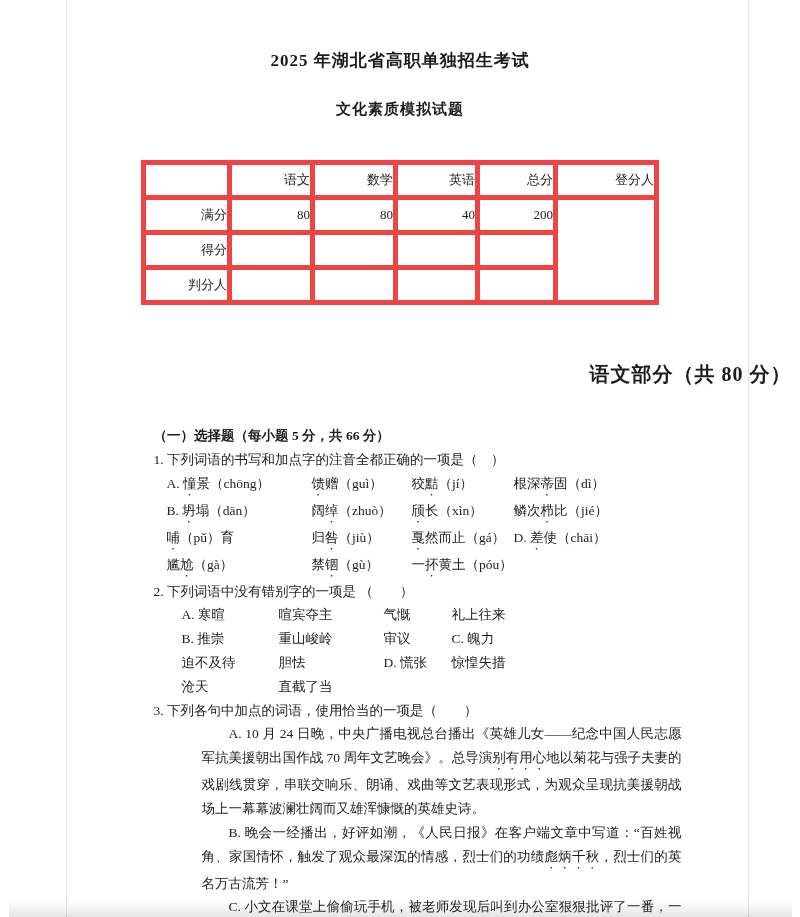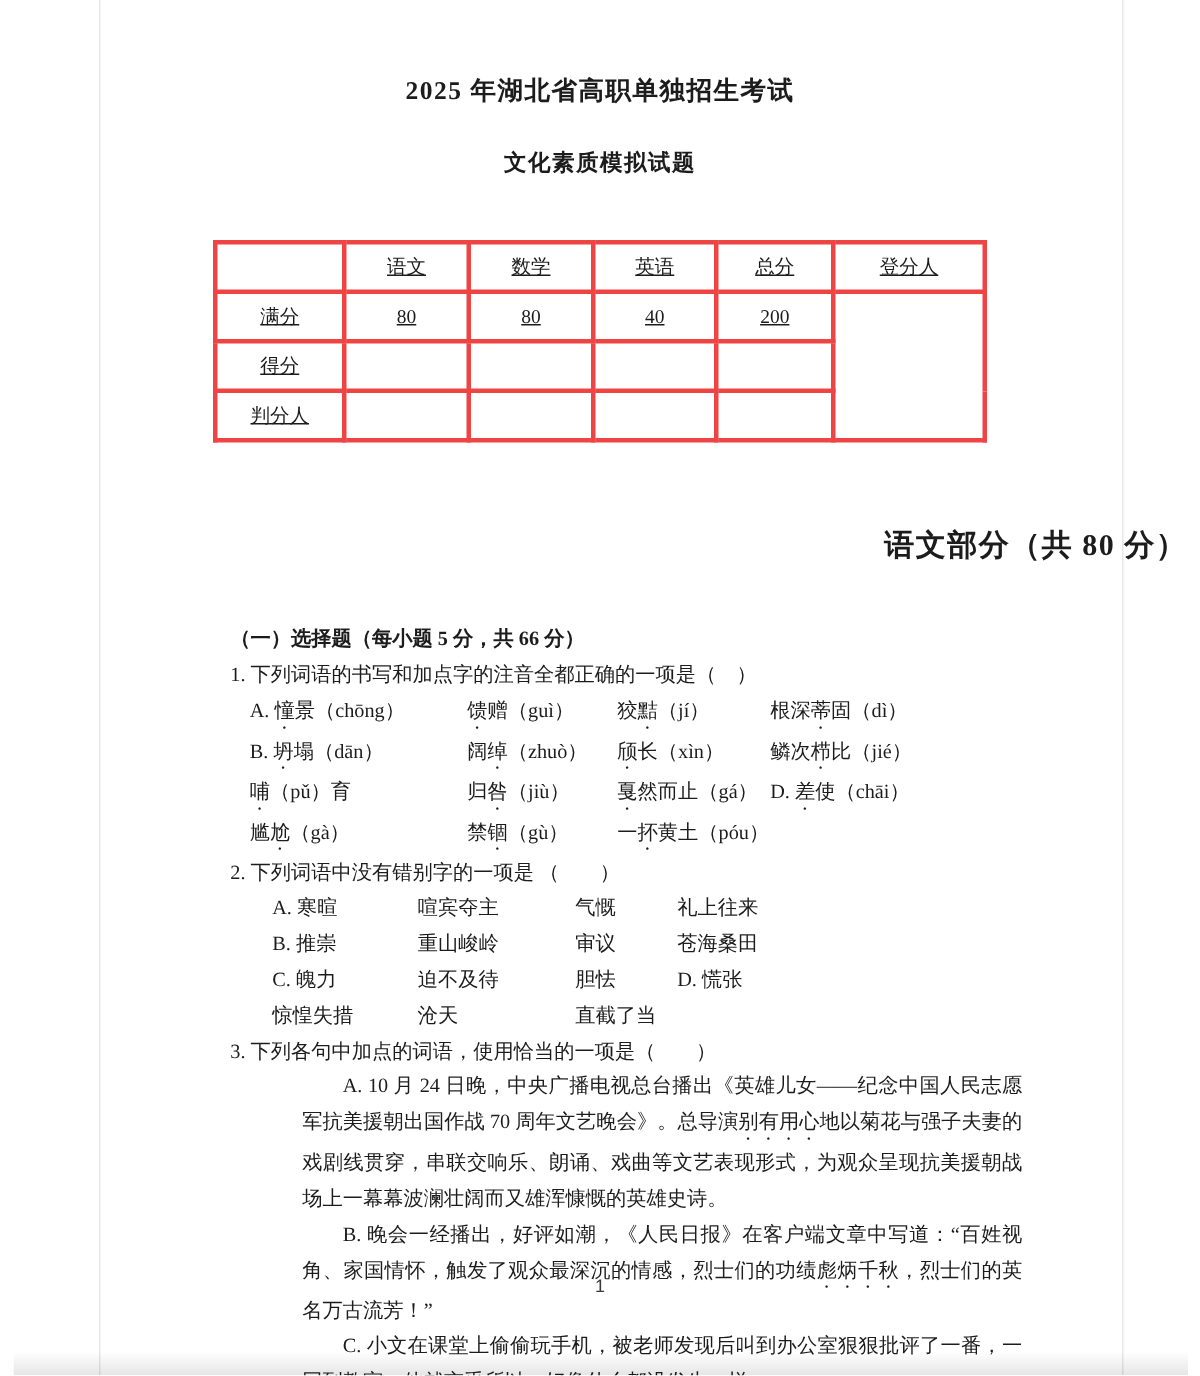--- a/index.html
+++ b/index.html
@@ -32,26 +32,25 @@
     font-weight:bold;letter-spacing:1px;
   }
   table.score{
     margin:40px auto 0;
     border-collapse:collapse;
     table-layout:fixed;
     width:513px;
     font-size:13px;
   }
   table.score td{
-    border:3px solid #ef4444;
+    border:5px solid #ef4444;
     height:30px;
-    text-align:center;
+    text-align:right;
     vertical-align:middle;
     padding:0;
-    text-decoration:underline;
   }
   h3.section{
     margin:54px 0 0;
     text-align:right;
     font-size:20px;line-height:30px;
     font-weight:bold;
     letter-spacing:1px;
   }
   .content{
     margin:35px 110px 0 145px;
@@ -157,21 +156,20 @@
 
     <p>2. 下列词语中没有错别字的一项是 （　　）</p>
     <div class="opt-grid q2">
       <span>A. 寒暄</span>
       <span>喧宾夺主</span>
       <span>气慨</span>
       <span>礼上往来</span>
       <span>B. 推崇</span>
       <span>重山峻岭</span>
       <span>审议</span>
-      <span>苍海桑田</span>
       <span>C. 魄力</span>
       <span>迫不及待</span>
       <span>胆怯</span>
       <span>D. 慌张</span>
       <span>惊惶失措</span>
       <span>沧天</span>
       <span>直截了当</span>
     </div>
 
     <p>3. 下列各句中加点的词语，使用恰当的一项是（　　）</p>

